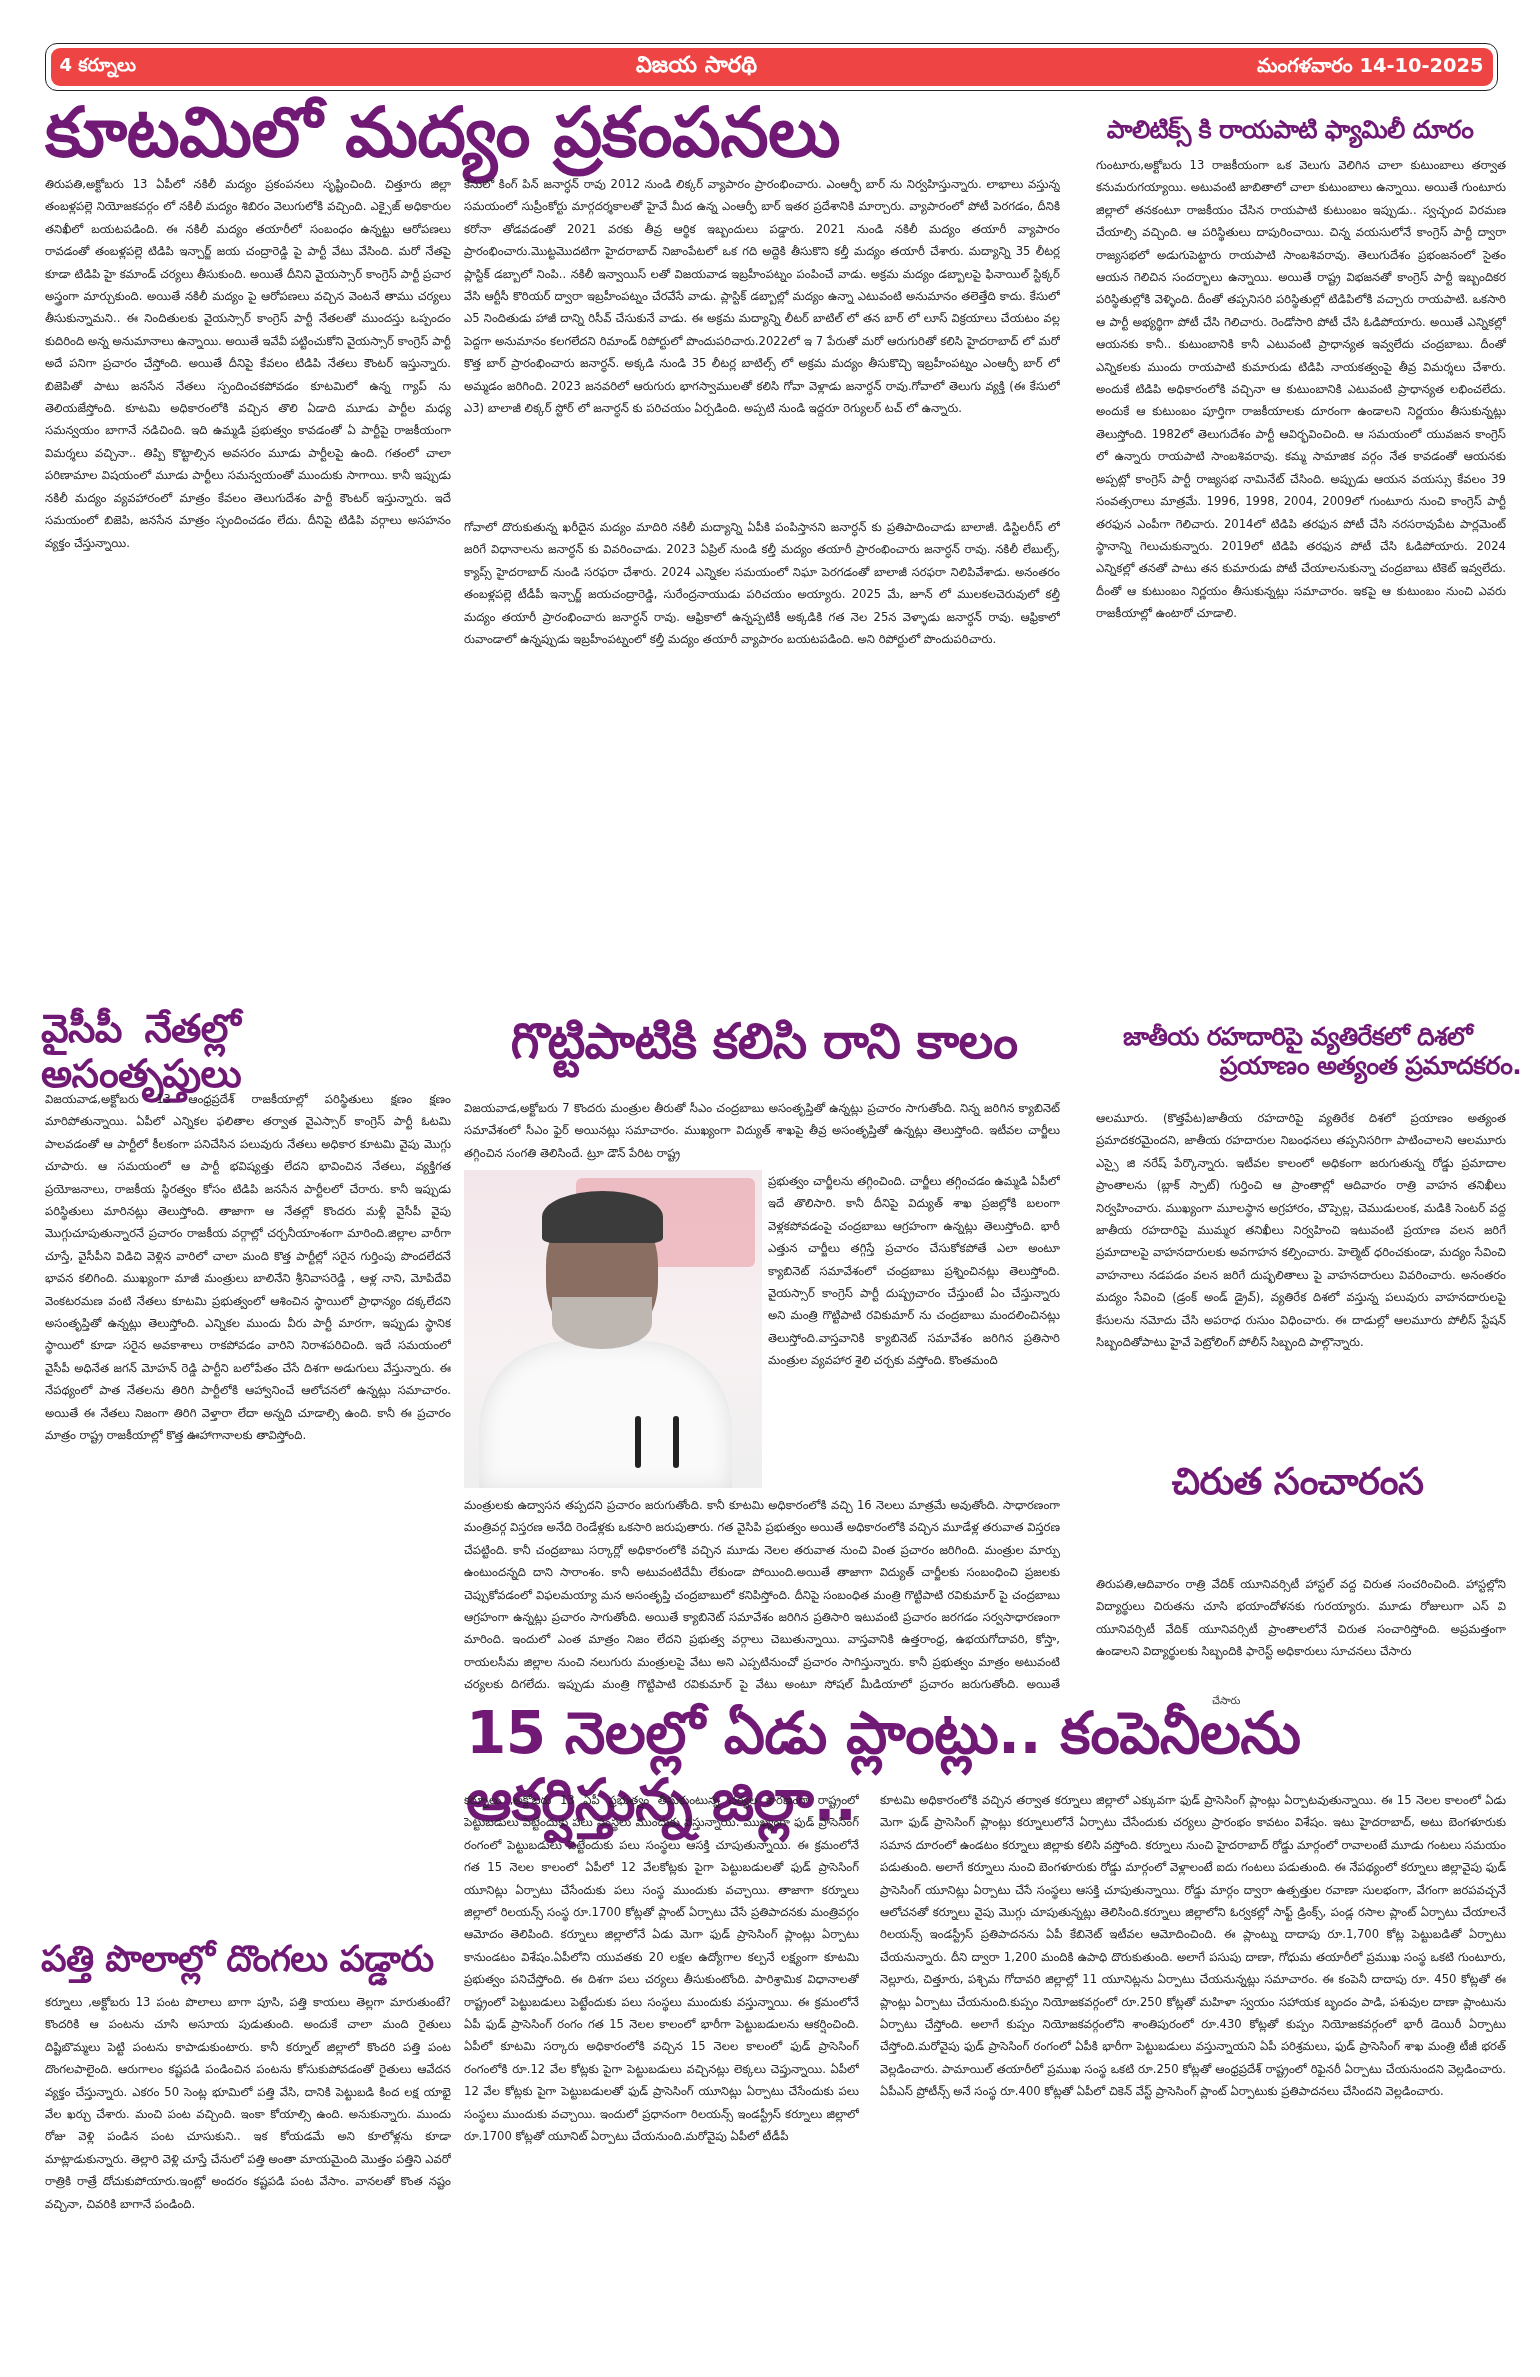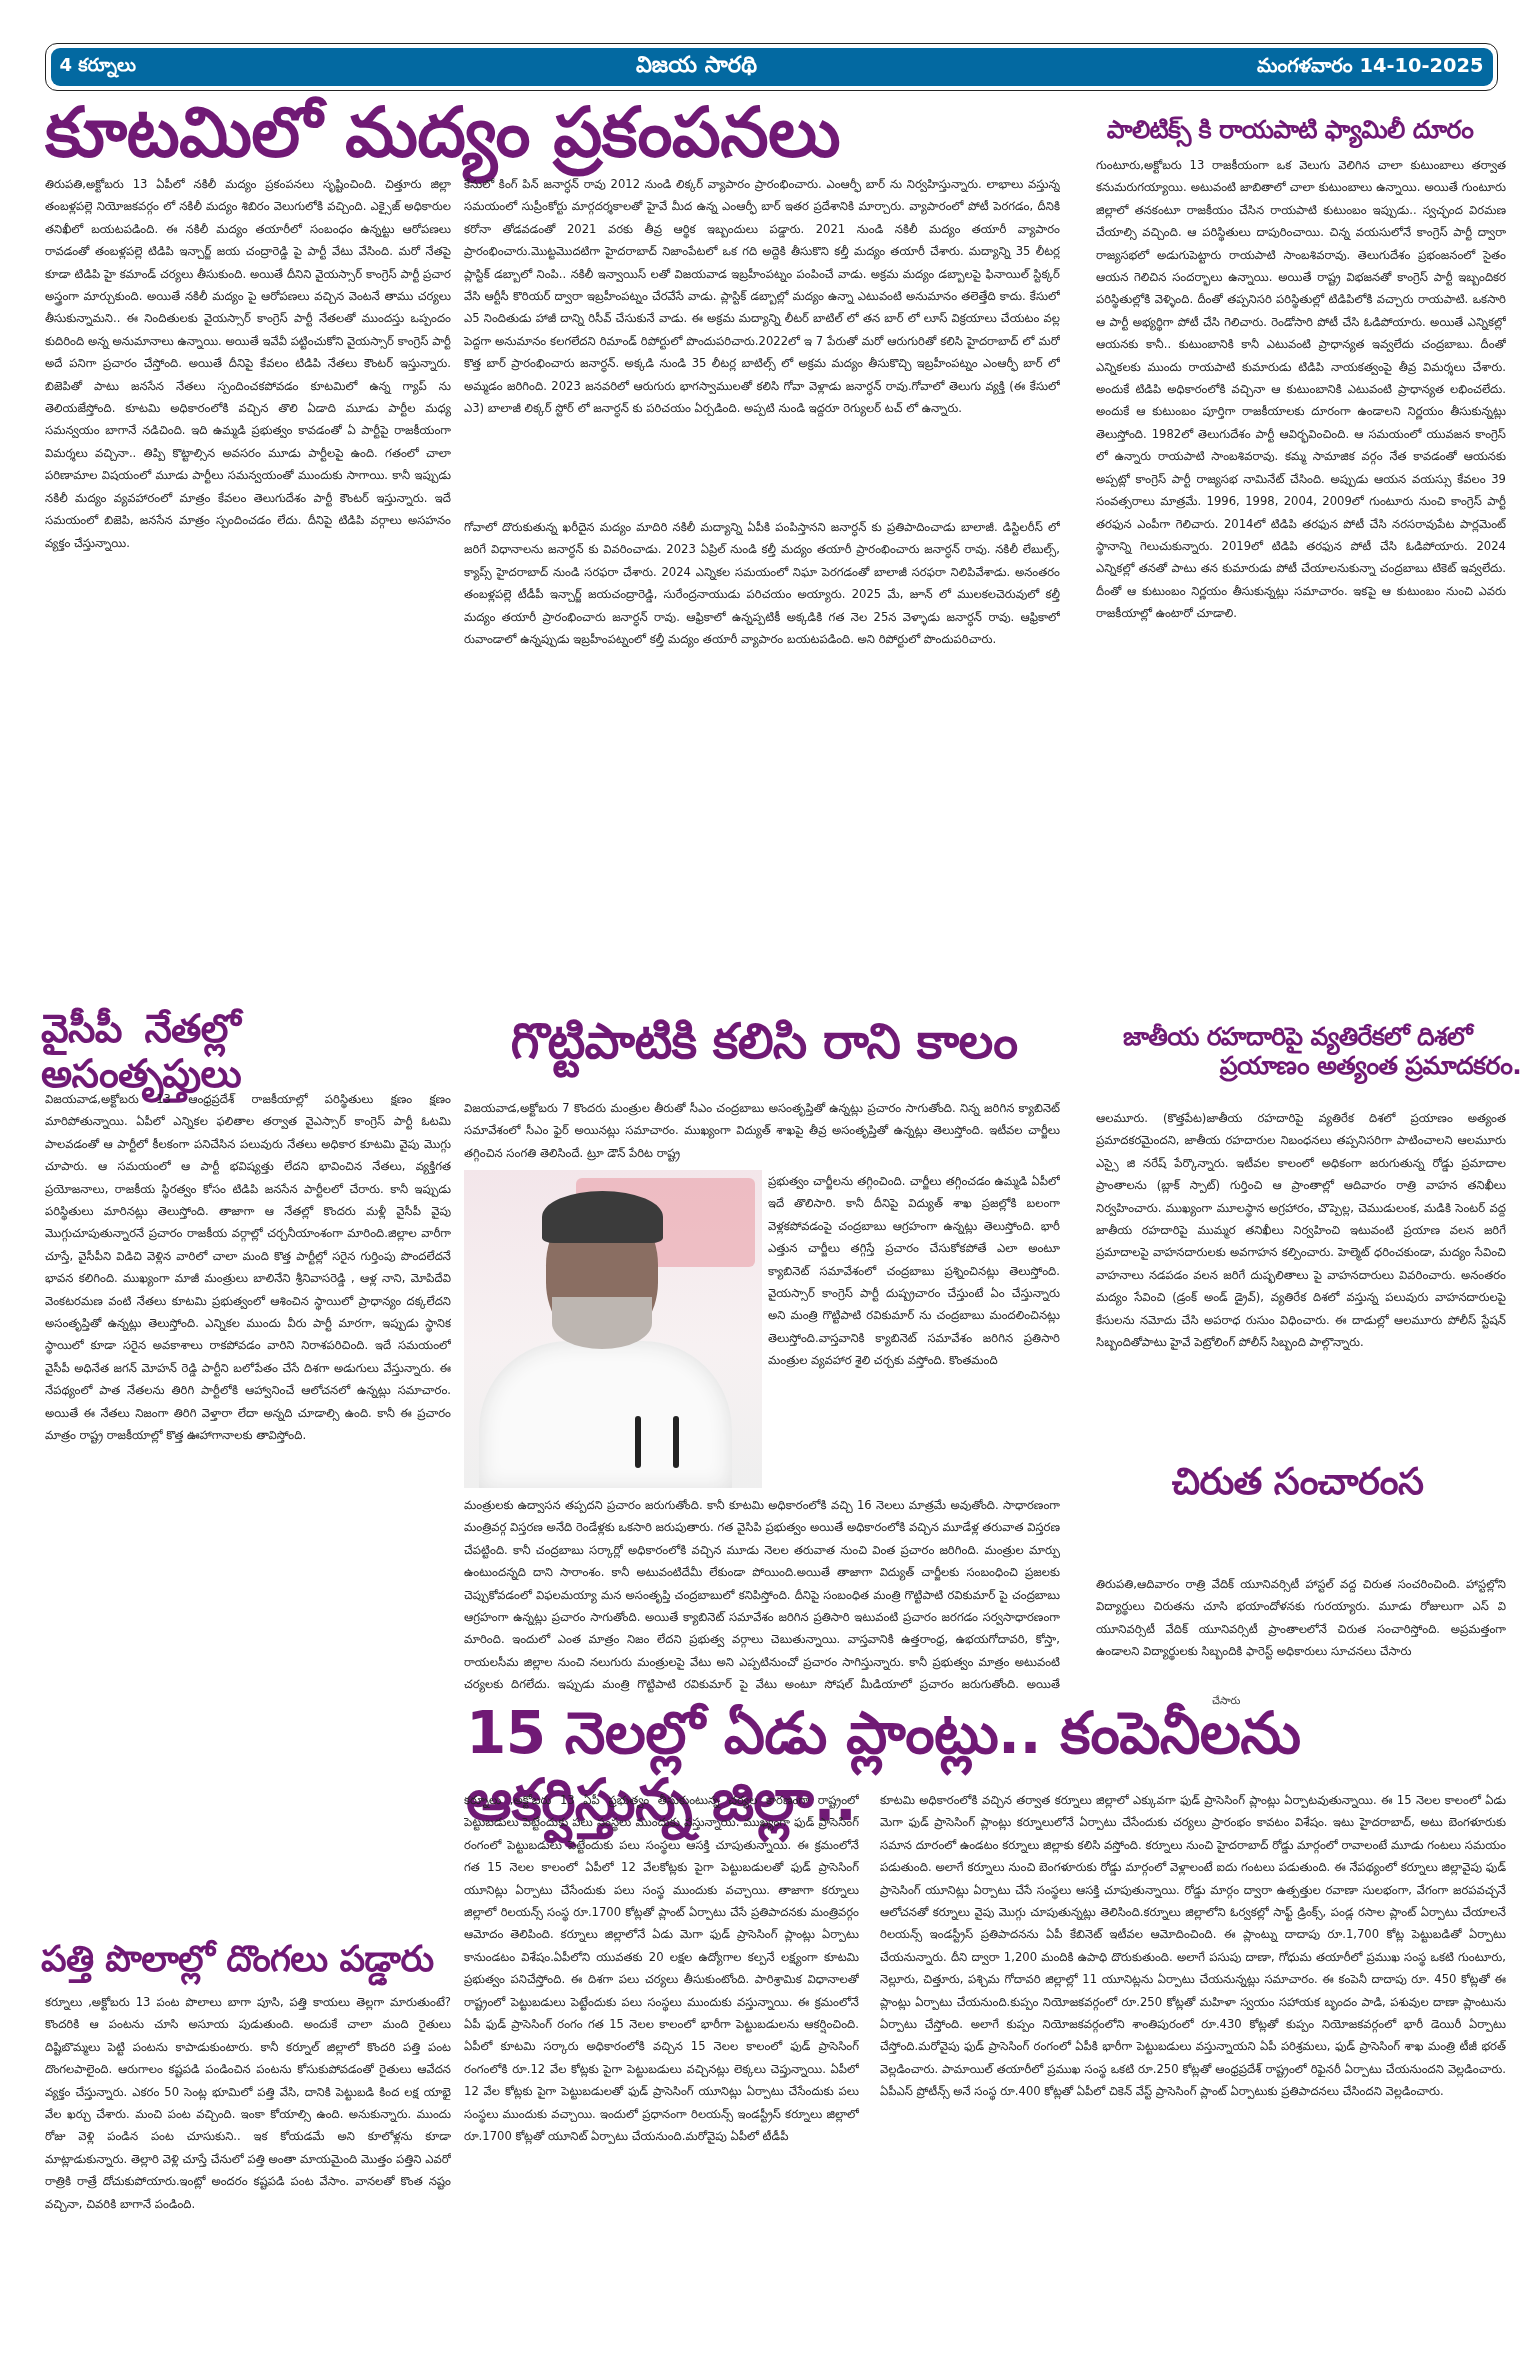--- a/index.html
+++ b/index.html
@@ -1,18 +1,18 @@
 <!DOCTYPE html>
 <html style="font-size:12px"><head>
 <meta charset="utf-8">
 <style>
   html, body { margin:0; padding:0; background:#ffffff; }
   body { width:1541px; height:2377px; position:relative; overflow:hidden; font-family:"DejaVu Sans", sans-serif; color:#1a1a1a; }
   .masthead-frame { position:absolute; left:45px; top:43px; width:1451px; height:46px; border:1.5px solid #222; border-radius:12px; background:#fff; }
-  .masthead { position:absolute; left:4.5px; top:3.7px; right:4.5px; bottom:3.7px; background:#0369a1; border-radius:9px; color:#fff; display:flex; align-items:center; justify-content:space-between; padding:0 9px; box-sizing:border-box; }
+  .masthead { position:absolute; left:4.5px; top:3.7px; right:4.5px; bottom:3.7px; background:#ef4444; border-radius:9px; color:#fff; display:flex; align-items:center; justify-content:space-between; padding:0 9px; box-sizing:border-box; }
   .mh-left { font-size:18px; font-weight:bold; }
   .mh-center { font-size:22.4px; font-weight:bold; }
   .mh-right { font-size:19.4px; font-weight:bold; }
   .art { position:absolute; }
   .head { font-family:"DejaVu Sans", sans-serif; font-weight:bold; color:#701a75; line-height:1.15; text-align:center; letter-spacing:-0.7px; }
   .body { font-family:"DejaVu Sans", sans-serif; font-size:11.6px; line-height:22.4px; text-align:justify; color:#222; }
   .photo { position:absolute; background:linear-gradient(180deg,#f3e6ea 0%,#f7f1f2 55%,#efefef 100%); overflow:hidden; }
   .photo .bg-red { position:absolute; left:112px; top:7.5px; width:179px; height:89px; background:#e9a0a8; opacity:.6; border-radius:6px; }
   .photo .head-shape { position:absolute; left:82px; top:30px; width:112px; height:142px; background:#8a6e62; border-radius:46% 46% 42% 42%; }
   .photo .hair { position:absolute; left:78px; top:21px; width:121px; height:52px; background:#3b3b3b; border-radius:50% 50% 10% 10%; }

